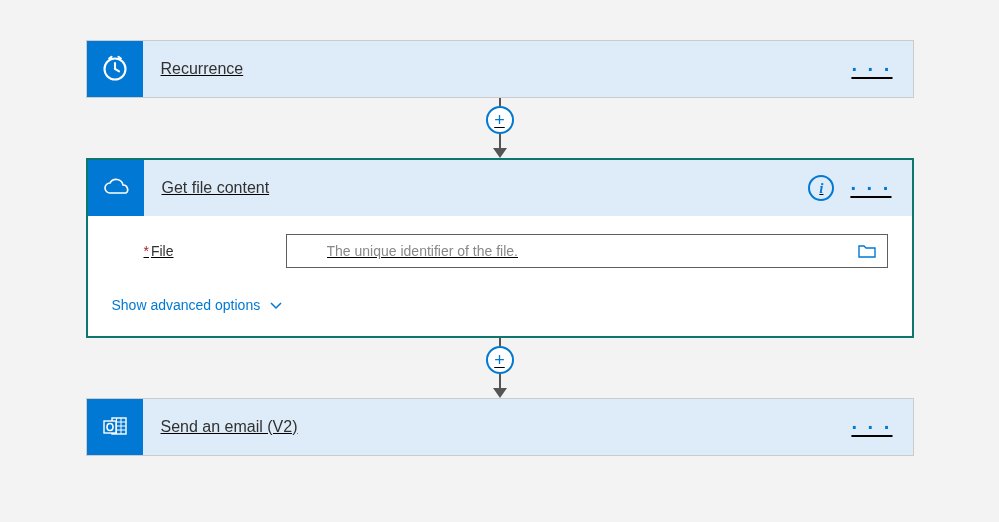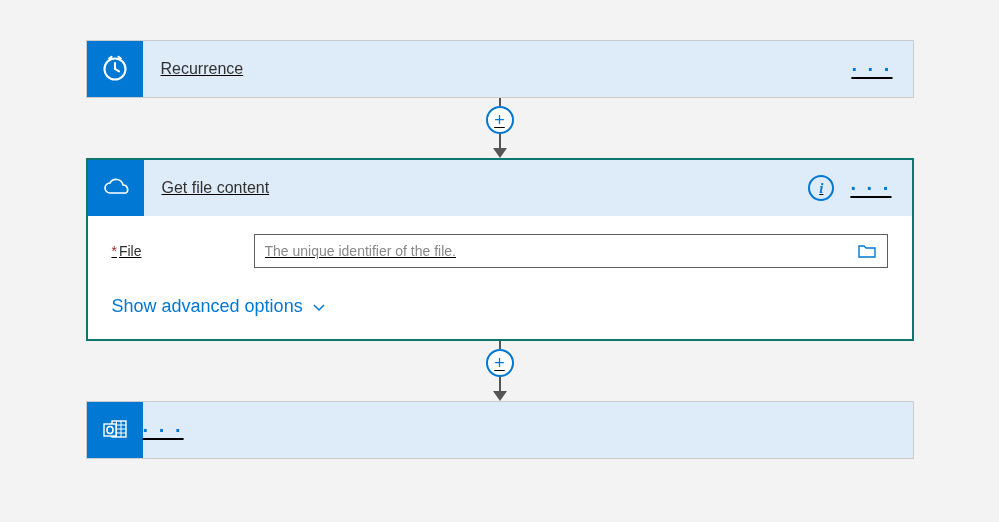--- a/index.html
+++ b/index.html
@@ -83,54 +83,56 @@
     }
     .field-row {
       display: flex;
       align-items: center;
       margin-bottom: 28px;
     }
     .field-label {
       width: 142px;
       font-size: 14px;
       color: #323130;
+      margin-left: 32px;
     }
     .req { color: #a4262c; margin-right: 2px; }
     .field-input-wrap {
       flex: 1;
       position: relative;
       display: flex;
       align-items: stretch;
       border: 1px solid #605e5c;
       height: 34px;
     }
     .field-input {
       flex: 1;
       border: none;
       outline: none;
       padding: 0 10px;
       font-size: 14px;
       color: #4c1d95;
+      margin-left: 30px;
     }
     .field-input::placeholder { color: #888; }
     .folder-btn {
       width: 40px;
       display: flex;
       align-items: center;
       justify-content: center;
       cursor: pointer;
       color: #0078d4;
     }
     .folder-btn svg { width: 18px; height: 14px; }
     .advanced-link {
       display: inline-flex;
       align-items: center;
       gap: 10px;
       color: #0078d4;
-      font-size: 18px;
+      font-size: 14px;
       cursor: pointer;
     }
     .advanced-link .chev {
       display: inline-block;
     }
     .advanced-link .chev svg { width: 12px; height: 8px; }
     .connector {
       display: flex;
       flex-direction: column;
       align-items: center;
@@ -260,19 +262,20 @@
           <rect x="11" y="5" width="14" height="16" fill="none" stroke="#fff" stroke-width="1.4"></rect>
           <line x1="11" y1="9" x2="25" y2="9" stroke="#fff" stroke-width="1"></line>
           <line x1="11" y1="13" x2="25" y2="13" stroke="#fff" stroke-width="1"></line>
           <line x1="11" y1="17" x2="25" y2="17" stroke="#fff" stroke-width="1"></line>
           <line x1="15.5" y1="5" x2="15.5" y2="21" stroke="#fff" stroke-width="1"></line>
           <line x1="20" y1="5" x2="20" y2="21" stroke="#fff" stroke-width="1"></line>
           <rect x="3" y="8" width="12" height="12" fill="#0078d4" stroke="#fff" stroke-width="1.4"></rect>
           <ellipse cx="9" cy="14" rx="3" ry="3.5" fill="none" stroke="#fff" stroke-width="1.6"></ellipse>
         </svg>
       </div>
+      <div class="card-title">Send an email (V2)</div>
       <div class="header-actions">
         <div class="dots-btn">· · ·</div>
       </div>
     </div>
   </div>
 
 </div>
 
 </body></html>

